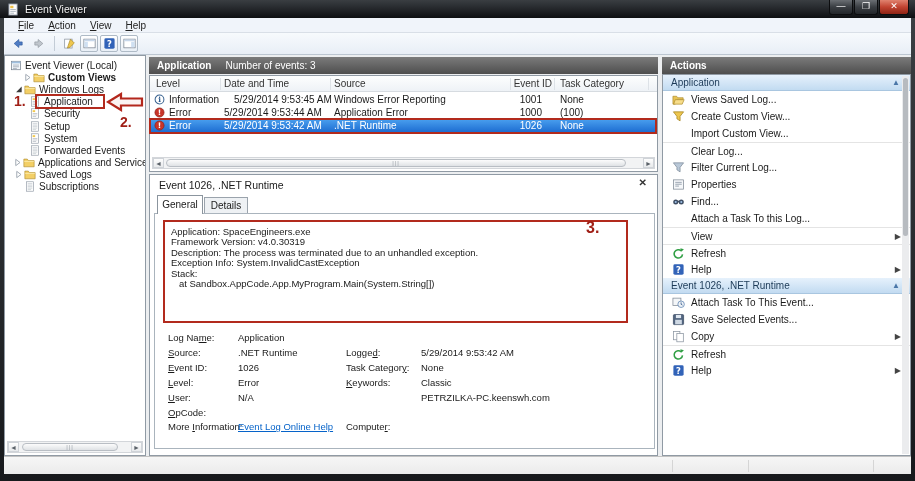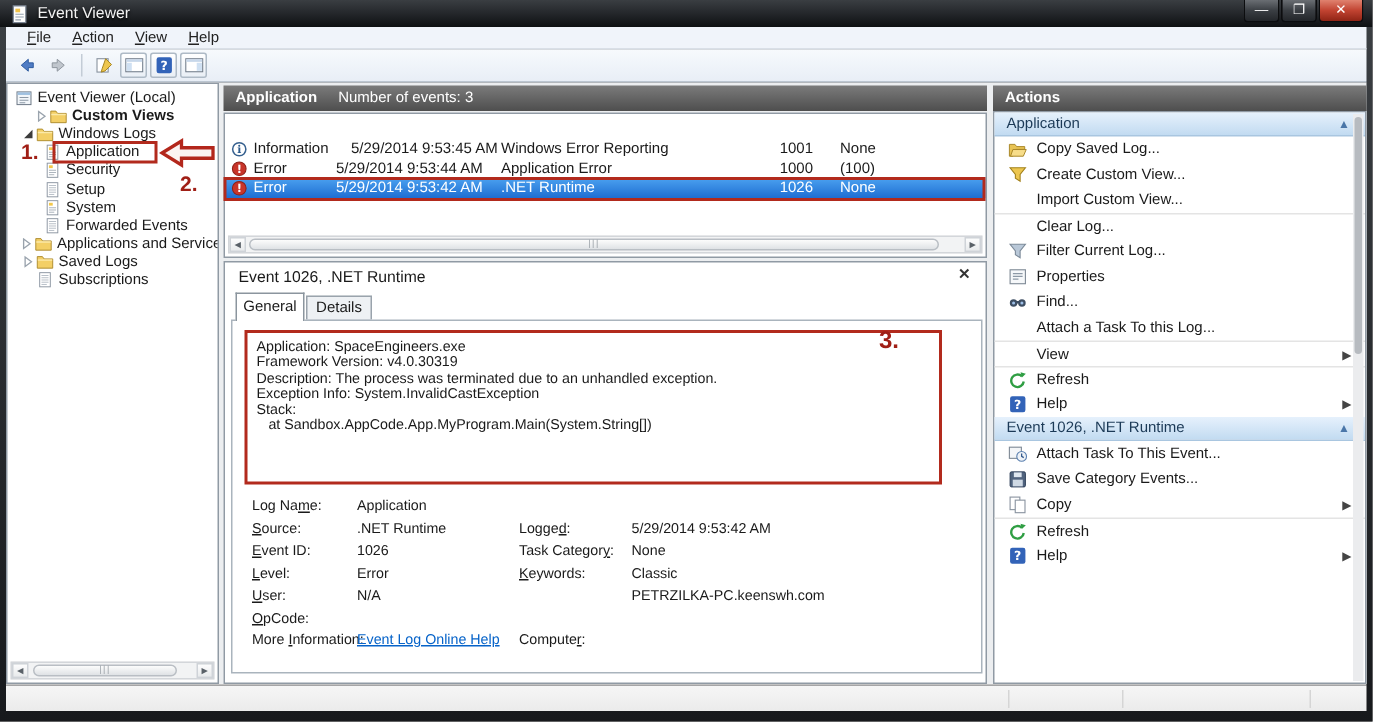--- a/index.html
+++ b/index.html
@@ -313,20 +313,32 @@
         </div>
       </div>
     <div class="hscroll" style="left:2px;bottom:2px;width:136px;">
       <span class="sb-arrow">◄</span>
       <span class="sb-thumb" style="width:96px;margin-left:3px;">|||</span>
       <span class="sb-arrow" style="margin-left:auto;">►</span>
     </div>
   </div>
 
   <div class="panel list">
+    <div class="colhdr" id="colhdr">
+        <span style="left: 6px;">Level</span>
+        <span style="left: 74px;">Date and Time</span>
+        <span style="left: 184px;">Source</span>
+        <span style="right: 105px;">Event ID</span>
+        <span style="left: 410px;">Task Category</span>
+        <div class="colsep" style="left: 70px;"></div>
+        <div class="colsep" style="left: 180px;"></div>
+        <div class="colsep" style="left: 360px;"></div>
+        <div class="colsep" style="left: 404px;"></div>
+        <div class="colsep" style="left: 498px;"></div>
+      </div>
     <div id="listrows">
         <div class="lrow" style="top: 17px;">
           <span class="ic ">
             <svg viewBox="0 0 13 13">
               <circle cx="6.5" cy="6.5" r="5.2" fill="#fff" stroke="#37618f" stroke-width="1.2"></circle>
               <text x="6.5" y="9.6" font-size="8.5" fill="#2c5a8c" text-anchor="middle" font-family="DejaVu Serif, serif" font-weight="bold">i</text>
             </svg>
           </span>
           <span class="cell" style="left: 19px;">Information</span>
           <span class="cell" style="left: 74px; padding-left: 10px;">5/29/2014 9:53:45 AM</span>
@@ -411,21 +423,21 @@
           <span>Application</span>
           <span class="caret">▲</span>
         </div>
         <div class="aitem">
           <span class="ic " style="width: 16px; margin-right: 5px;">
             <svg viewBox="0 0 14 12">
               <path d="M1 2.5h4l1.2 1.6H12v2H5.5L3.5 11H1z" fill="#e8c354" stroke="#a98728" stroke-width="0.7"></path>
               <path d="M3.5 6.2h9.6L11 11H1.8z" fill="#f7dd8a" stroke="#a98728" stroke-width="0.7"></path>
             </svg>
           </span>
-          <span>Copy Saved Log...</span>
+          <span>Views Saved Log...</span>
         </div>
         <div class="aitem">
           <span class="ic " style="width: 16px; margin-right: 5px;">
             <svg viewBox="0 0 14 13">
               <path d="M1.5 1.5h11L8.7 6.3v4.9L5.3 9V6.3z" fill="#edc64f" stroke="#a3821d" stroke-width="0.8"></path>
             </svg>
           </span>
           <span>Create Custom View...</span>
         </div>
         <div class="aitem">
@@ -508,21 +520,21 @@
           <span>Attach Task To This Event...</span>
         </div>
         <div class="aitem">
           <span class="ic " style="width: 16px; margin-right: 5px;">
             <svg viewBox="0 0 14 13">
               <rect x="1.5" y="1.2" width="11" height="10.8" rx="1" fill="#51647f" stroke="#2f4058" stroke-width="0.7"></rect>
               <rect x="4.2" y="1.6" width="5.6" height="3.4" fill="#dfe7f0"></rect>
               <rect x="3.4" y="6.8" width="7.2" height="4.8" fill="#cfd9e4"></rect>
             </svg>
           </span>
-          <span>Save Category Events...</span>
+          <span>Save Selected Events...</span>
         </div>
         <div class="aitem">
           <span class="ic " style="width: 16px; margin-right: 5px;">
             <svg viewBox="0 0 14 13">
               <rect x="1.5" y="1" width="7" height="9" fill="#fff" stroke="#8a94a0" stroke-width="0.8"></rect>
               <rect x="5.2" y="3.2" width="7" height="9" fill="#fff" stroke="#8a94a0" stroke-width="0.8"></rect>
             </svg>
           </span>
           <span>Copy</span>
           <span class="sub">▶</span>

